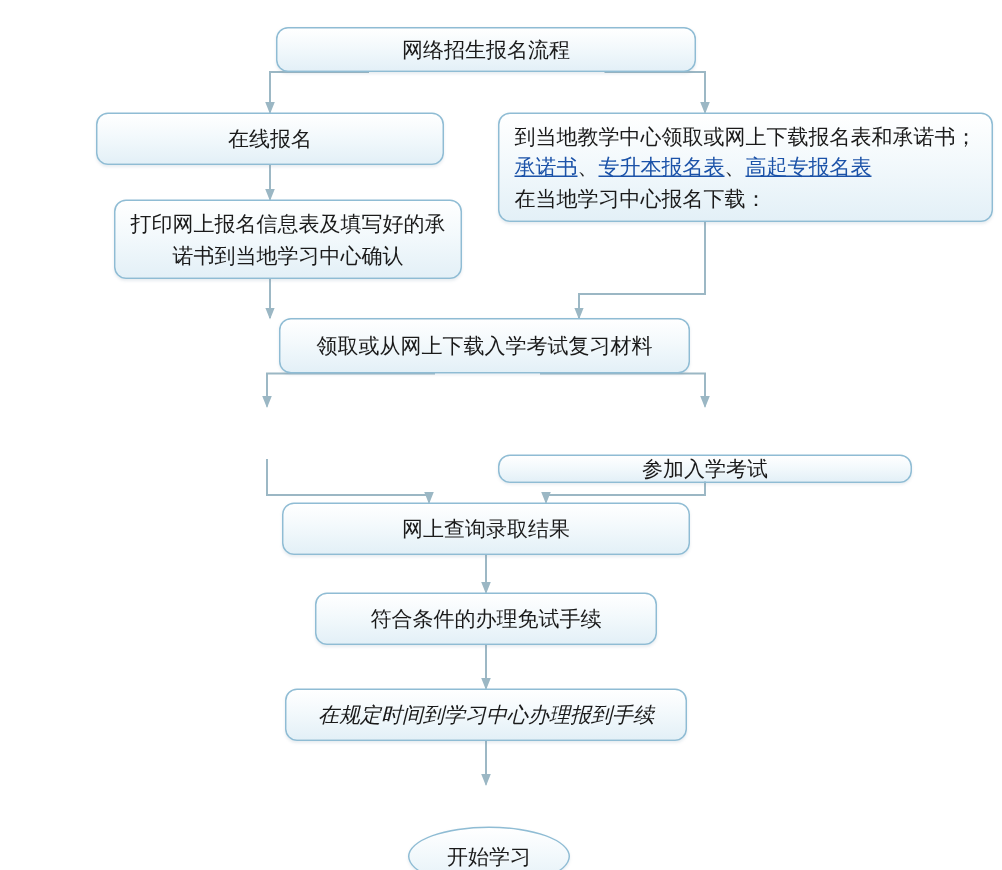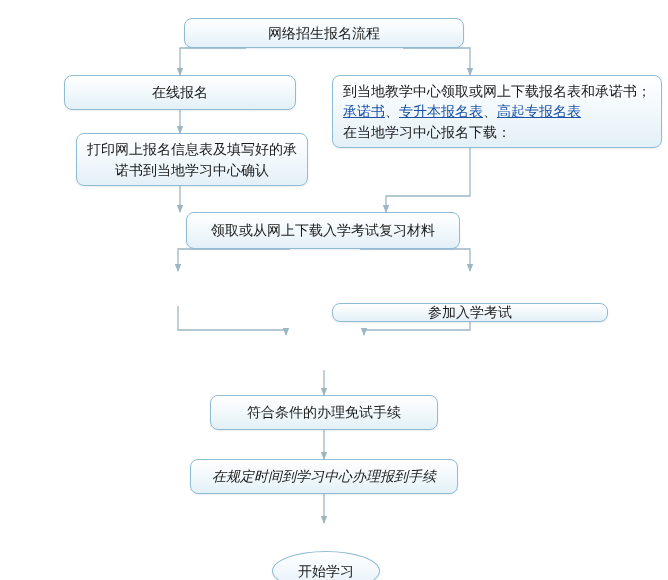--- a/index.html
+++ b/index.html
@@ -129,20 +129,23 @@
 
   <div class="node" style="left:186px; top:212px; width:274px; height:37px;">
     <span class="inner">领取或从网上下载入学考试复习材料</span>
   </div>
 
 
   <div class="node" style="left:332px; top:271px; width:276px; height:19px;margin-top:32px;">
     <span class="inner">参加入学考试</span>
   </div>
 
+  <div class="node" style="left:188px; top:335px; width:272px; height:35px;">
+    <span class="inner">网上查询录取结果</span>
+  </div>
 
   <div class="node" style="left:210px; top:395px; width:228px; height:35px;">
     <span class="inner">符合条件的办理免试手续</span>
   </div>
 
   <div class="node" style="left:190px; top:459px; width:268px; height:35px;font-style:italic;">
     <span class="inner">在规定时间到学习中心办理报到手续</span>
   </div>
 
   <div class="node oval" style="left:272px; top:551px; width:108px; height:40px;">

